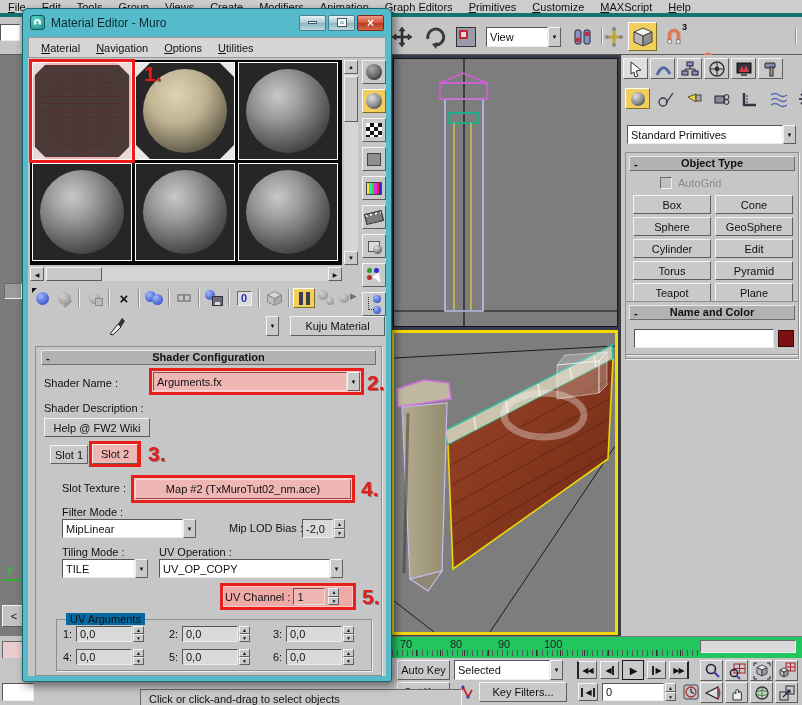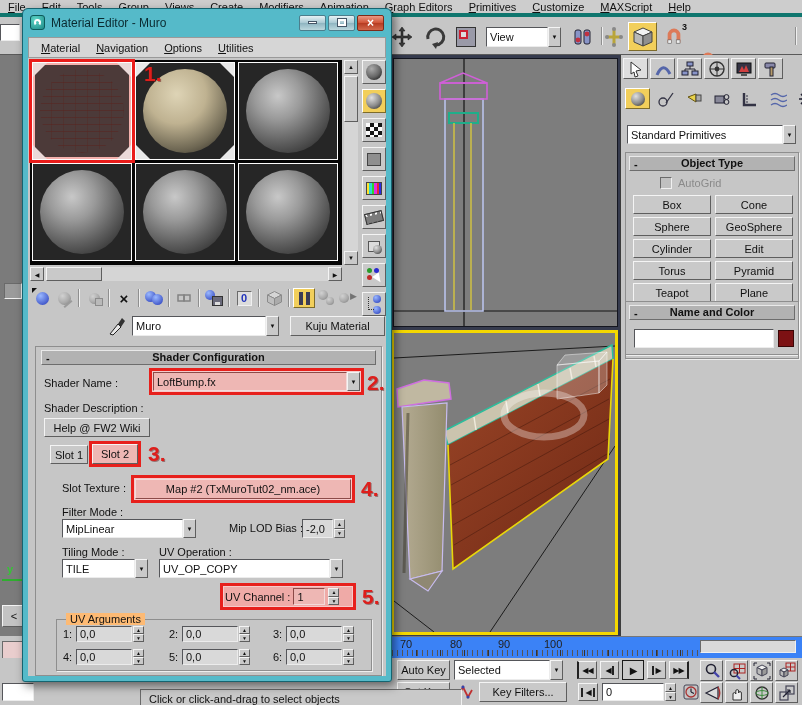--- a/index.html
+++ b/index.html
@@ -55,21 +55,21 @@
   .chk { width:16px; height:14px; background:repeating-conic-gradient(#161616 0 25%, #fafafa 0 50%); background-size:8px 8px; }
   .cbar { width:16px; height:13px; border:1px solid #444;
           background:linear-gradient(90deg,#ffe32b 0 17%,#29d8d8 0 34%,#2bd82b 0 51%,#e32be3 0 68%,#e32b2b 0 85%,#2b2be3 0); }
   .film { width:18px; height:11px; background:#7b7b7b; border:1px solid #333; transform:rotate(-14deg);
           background-image:repeating-linear-gradient(90deg,#fff 0 2px,transparent 2px 5px),
                            repeating-linear-gradient(90deg,#fff 0 2px,transparent 2px 5px);
           background-size:100% 2px; background-repeat:no-repeat; background-position:0 0,0 9px; }
   .tbico { width:22px; height:20px; display:flex; align-items:center; justify-content:center; position:relative; }
   .dim { opacity:.45; filter:grayscale(1); }
   .groupbox { border:1px solid #8e8e8e; box-shadow:1px 1px 0 rgba(255,255,255,.7); position:absolute; }
-  .gleg { position:absolute; top:-7px; left:9px; background:#fdba74; padding:0 4px; }
+  .gleg { position:absolute; top:-7px; left:9px; background:#0369a1; padding:0 4px; }
   .obtn { background:#c9c9c9; border:1px solid; border-color:#f4f4f4 #5e5e5e #5e5e5e #f4f4f4;
           height:19px; display:flex; align-items:center; justify-content:center; font-size:11px; }
   .ticklbl { position:absolute; top:1px; font-size:11px; color:#222; }
   .pbtn { background:#c9c9c9; border:1px solid; border-color:#f4f4f4 #5e5e5e #5e5e5e #f4f4f4;
           display:flex; align-items:center; justify-content:center; font-size:8px; letter-spacing:-1px; }
   .magnet { position:relative; width:24px; height:24px; display:flex; align-items:center; justify-content:center; }
   .badge { position:absolute; right:-1px; top:-2px; font-size:9px; font-weight:bold; color:#111; }
   .cpico { width:25px; height:21px; display:flex; align-items:center; justify-content:center; }
   .navico { width:23px; height:21px; background:#c9c9c9; border:1px solid;
             border-color:#f4f4f4 #5e5e5e #5e5e5e #f4f4f4; display:flex; align-items:center; justify-content:center; }
@@ -348,21 +348,21 @@
   <div class="abs" style="left:4px;top:246px;width:174px;height:58px;border:1px solid #8e8e8e;box-shadow:1px 1px 0 rgba(255,255,255,.7);">
     <div class="rhead" style="left:3px;top:3px;right:3px;">
       <span class="minus">-</span>
       <span>Name and Color</span>
     </div>
     <div class="abs field" style="left:8px;top:27px;width:140px;height:19px;"></div>
     <div class="abs" style="left:152px;top:28px;width:16px;height:17px;background:#7c1113;border:1px solid #3a0606;"></div>
   </div>
 </div>
 
-<div class="abs" style="left:28px;top:636px;width:774px;height:22px;background:#3b82f6;border-top:1px solid #777;">
+<div class="abs" style="left:28px;top:636px;width:774px;height:22px;background:#22c55e;border-top:1px solid #777;">
   <div class="abs" style="left:364px;top:0;width:306px;height:21px;">
     <div class="abs" style="left:0;bottom:2px;width:100%;height:6px;
                 background-image:repeating-linear-gradient(90deg,#555 0 1px,transparent 1px 5px),repeating-linear-gradient(90deg,#333 0 1px,transparent 1px 24px);"></div>
     <span class="ticklbl" style="left:8px;">70</span>
     <span class="ticklbl" style="left:58px;">80</span>
     <span class="ticklbl" style="left:106px;">90</span>
     <span class="ticklbl" style="left:152px;">100</span>
   </div>
   <div class="abs sunk" style="left:672px;top:3px;width:96px;height:13px;background:#dadada;"></div>
 </div>
@@ -656,39 +656,36 @@
         <div class="msph" style="width:10px;height:10px;position:absolute;left:2px;top:5px;"></div>
         <span style="position:absolute;right:2px;top:3px;font-size:9px;">▶</span>
       </div>
     </div>
 
     <div class="abs" style="left:0;top:258px;height:22px;width:100%;">
       <svg class="abs" width="18" height="20" viewBox="0 0 18 20" style="left:80px;top:0;">
         <path d="M2 18 L10 8 L13 11 L5 19 Z" fill="#e8e8e8" stroke="#222" stroke-width="1"></path>
         <path d="M10 8 L14 2 L17 5 L13 11 Z" fill="#333"></path>
         </svg>
-      <div class="abs field" style="left:104px;top:0;width:134px;height:20px;">
-        <span>Muro</span>
-      </div>
       <div class="abs dbtn" style="left:238px;top:0;height:20px;"></div>
       <div class="abs btn" style="left:262px;top:0;width:95px;height:20px;">
         <span>Kuju Material</span>
       </div>
     </div>
 
     <div class="abs" style="left:7px;top:288px;width:347px;height:330px;border:1px solid #8e8e8e;box-shadow:1px 1px 0 rgba(255,255,255,.7);">
       <div class="rhead" style="left:5px;top:3px;right:5px;">
         <span class="minus">-</span>
         <span>Shader Configuration</span>
       </div>
 
       <span class="abs" style="left:8px;top:30px;">Shader Name :</span>
       <div class="abs rhl" style="left:113px;top:21px;width:215px;height:27px;display:flex;align-items:center;padding:1px;">
         <div class="field pinkfield" style="flex:1;height:19px;border-color:#8c4a48 #f2dada #f2dada #8c4a48;">
-          <span>LoftBump.fx</span>
+          <span>Arguments.fx</span>
         </div>
         <div class="dbtn" style="height:19px;"></div>
       </div>
       <span class="ann abs" style="left:331px;top:24px;">2.</span>
 
       <span class="abs" style="left:8px;top:55px;">Shader Description :</span>
       <div class="abs btn" style="left:8px;top:71px;width:106px;height:19px;">
         <span>Help @ FW2 Wiki</span>
       </div>
 

